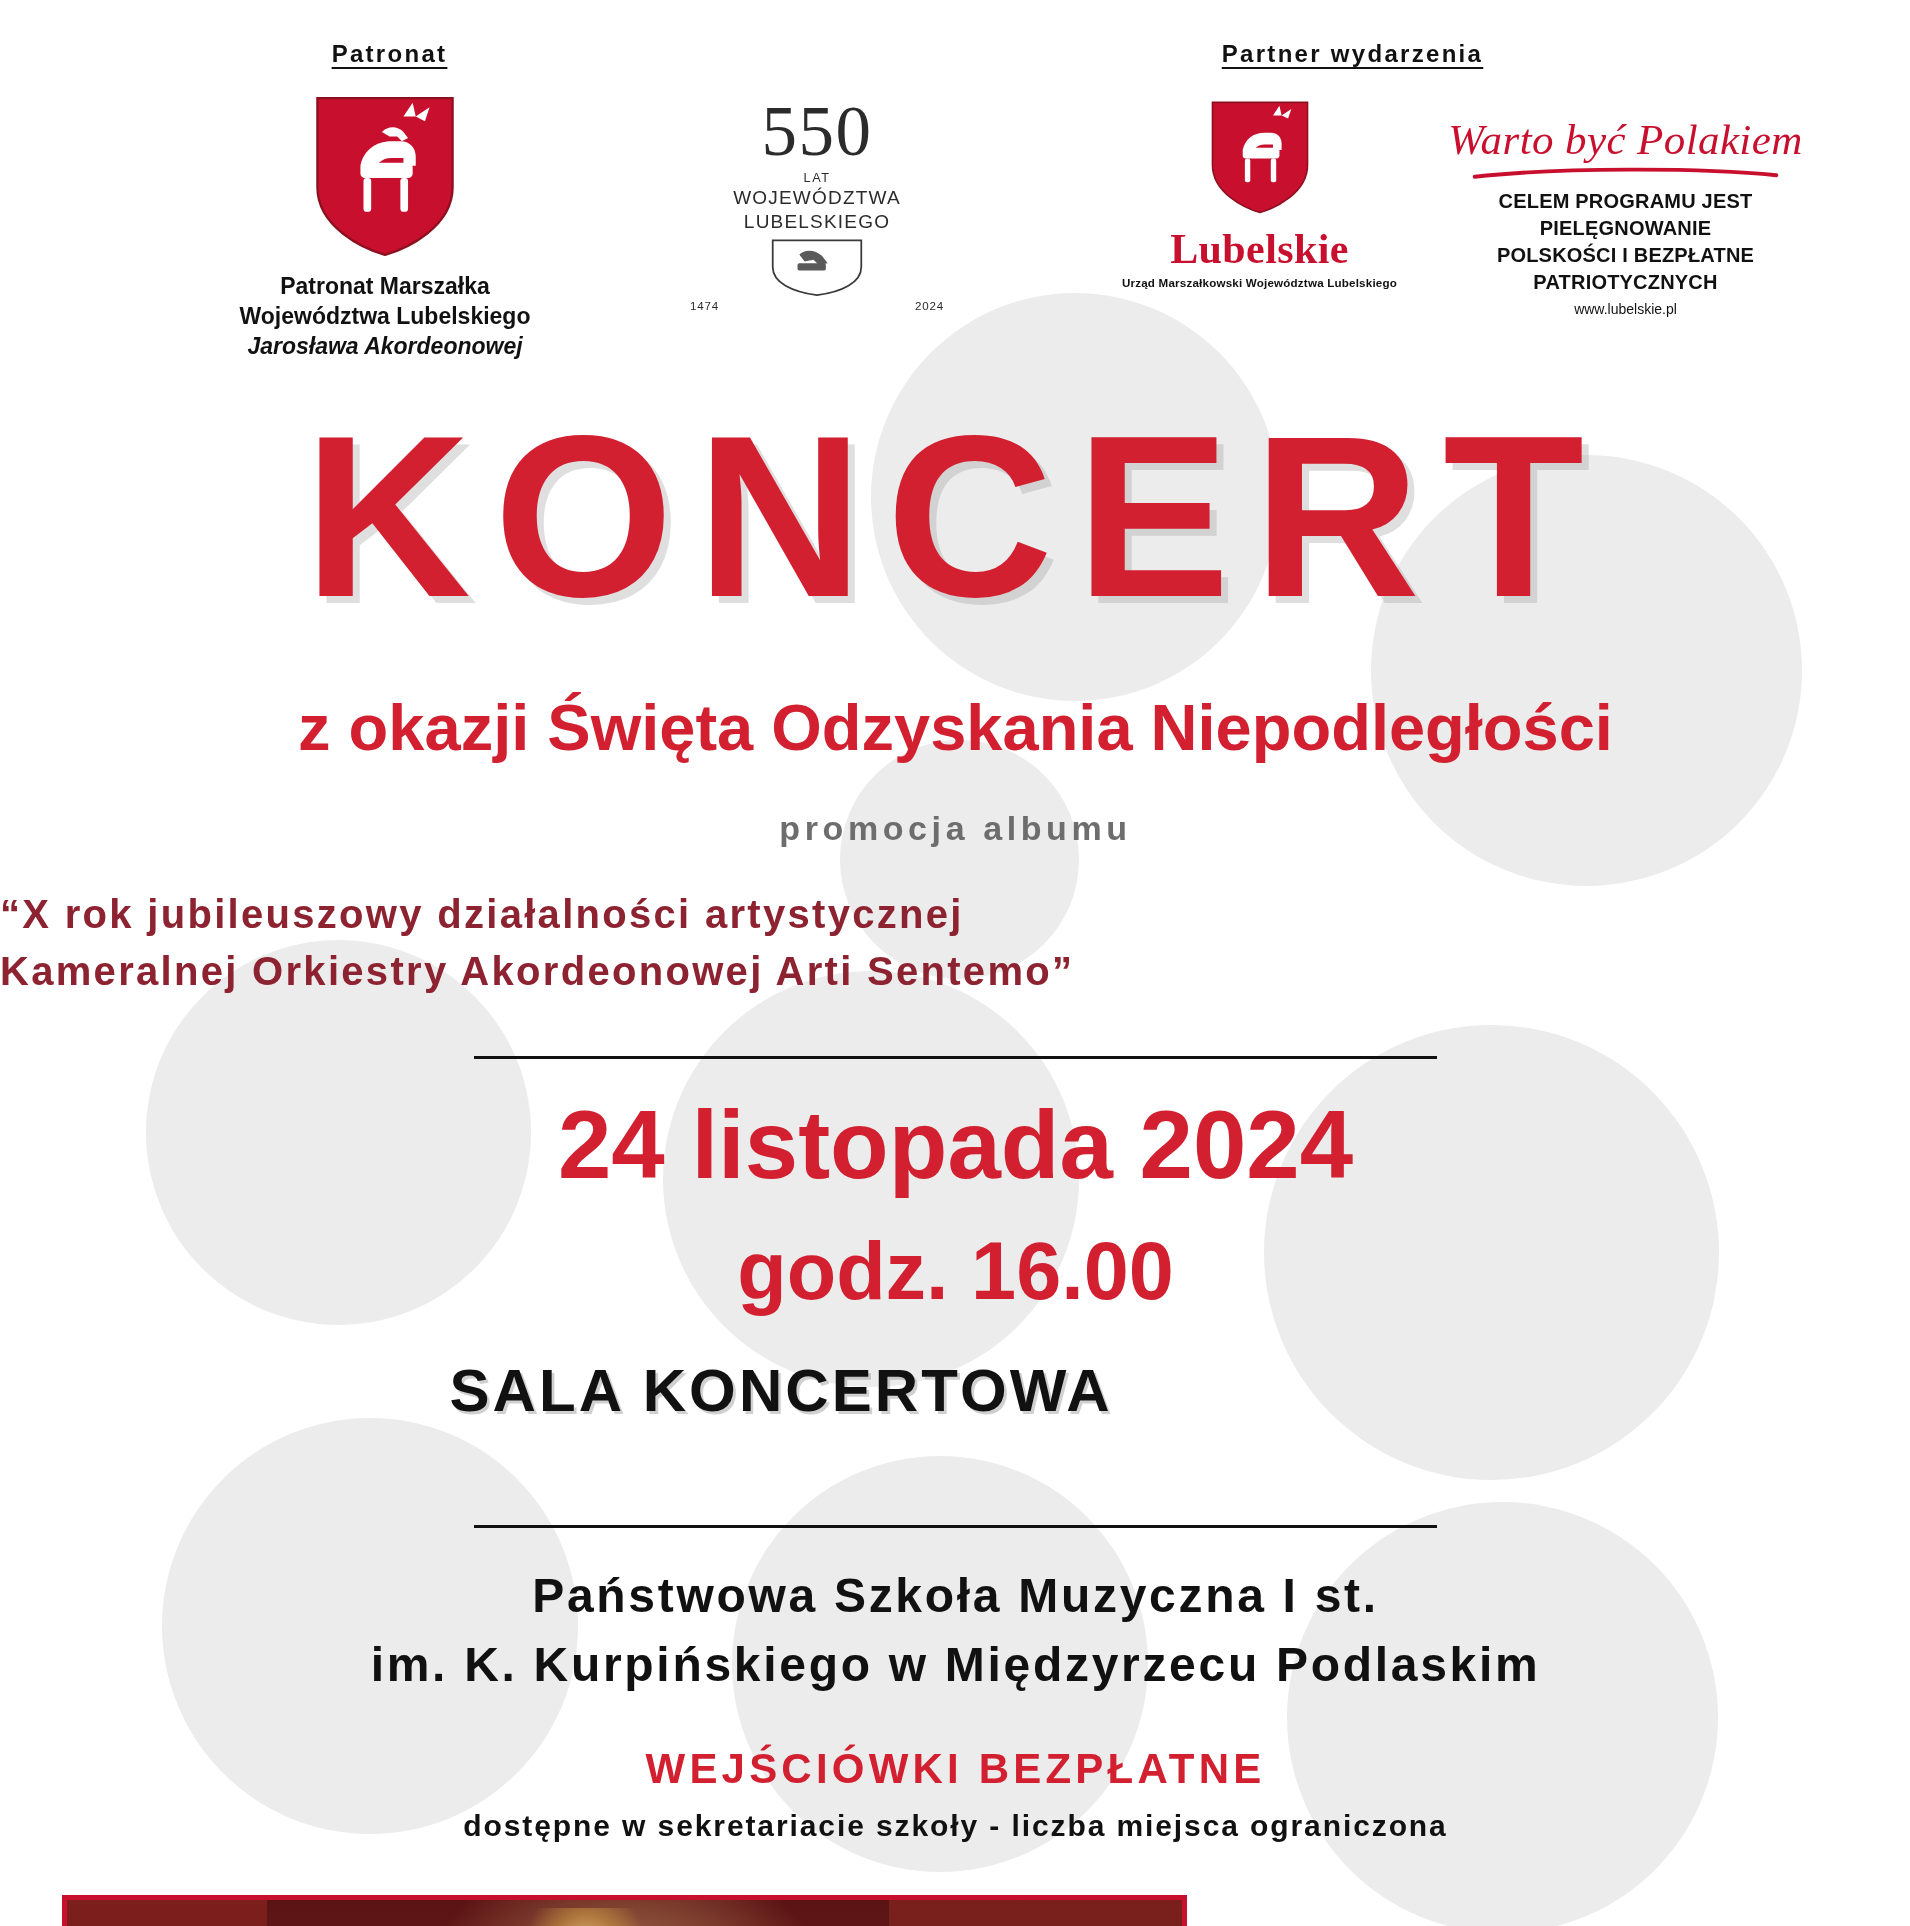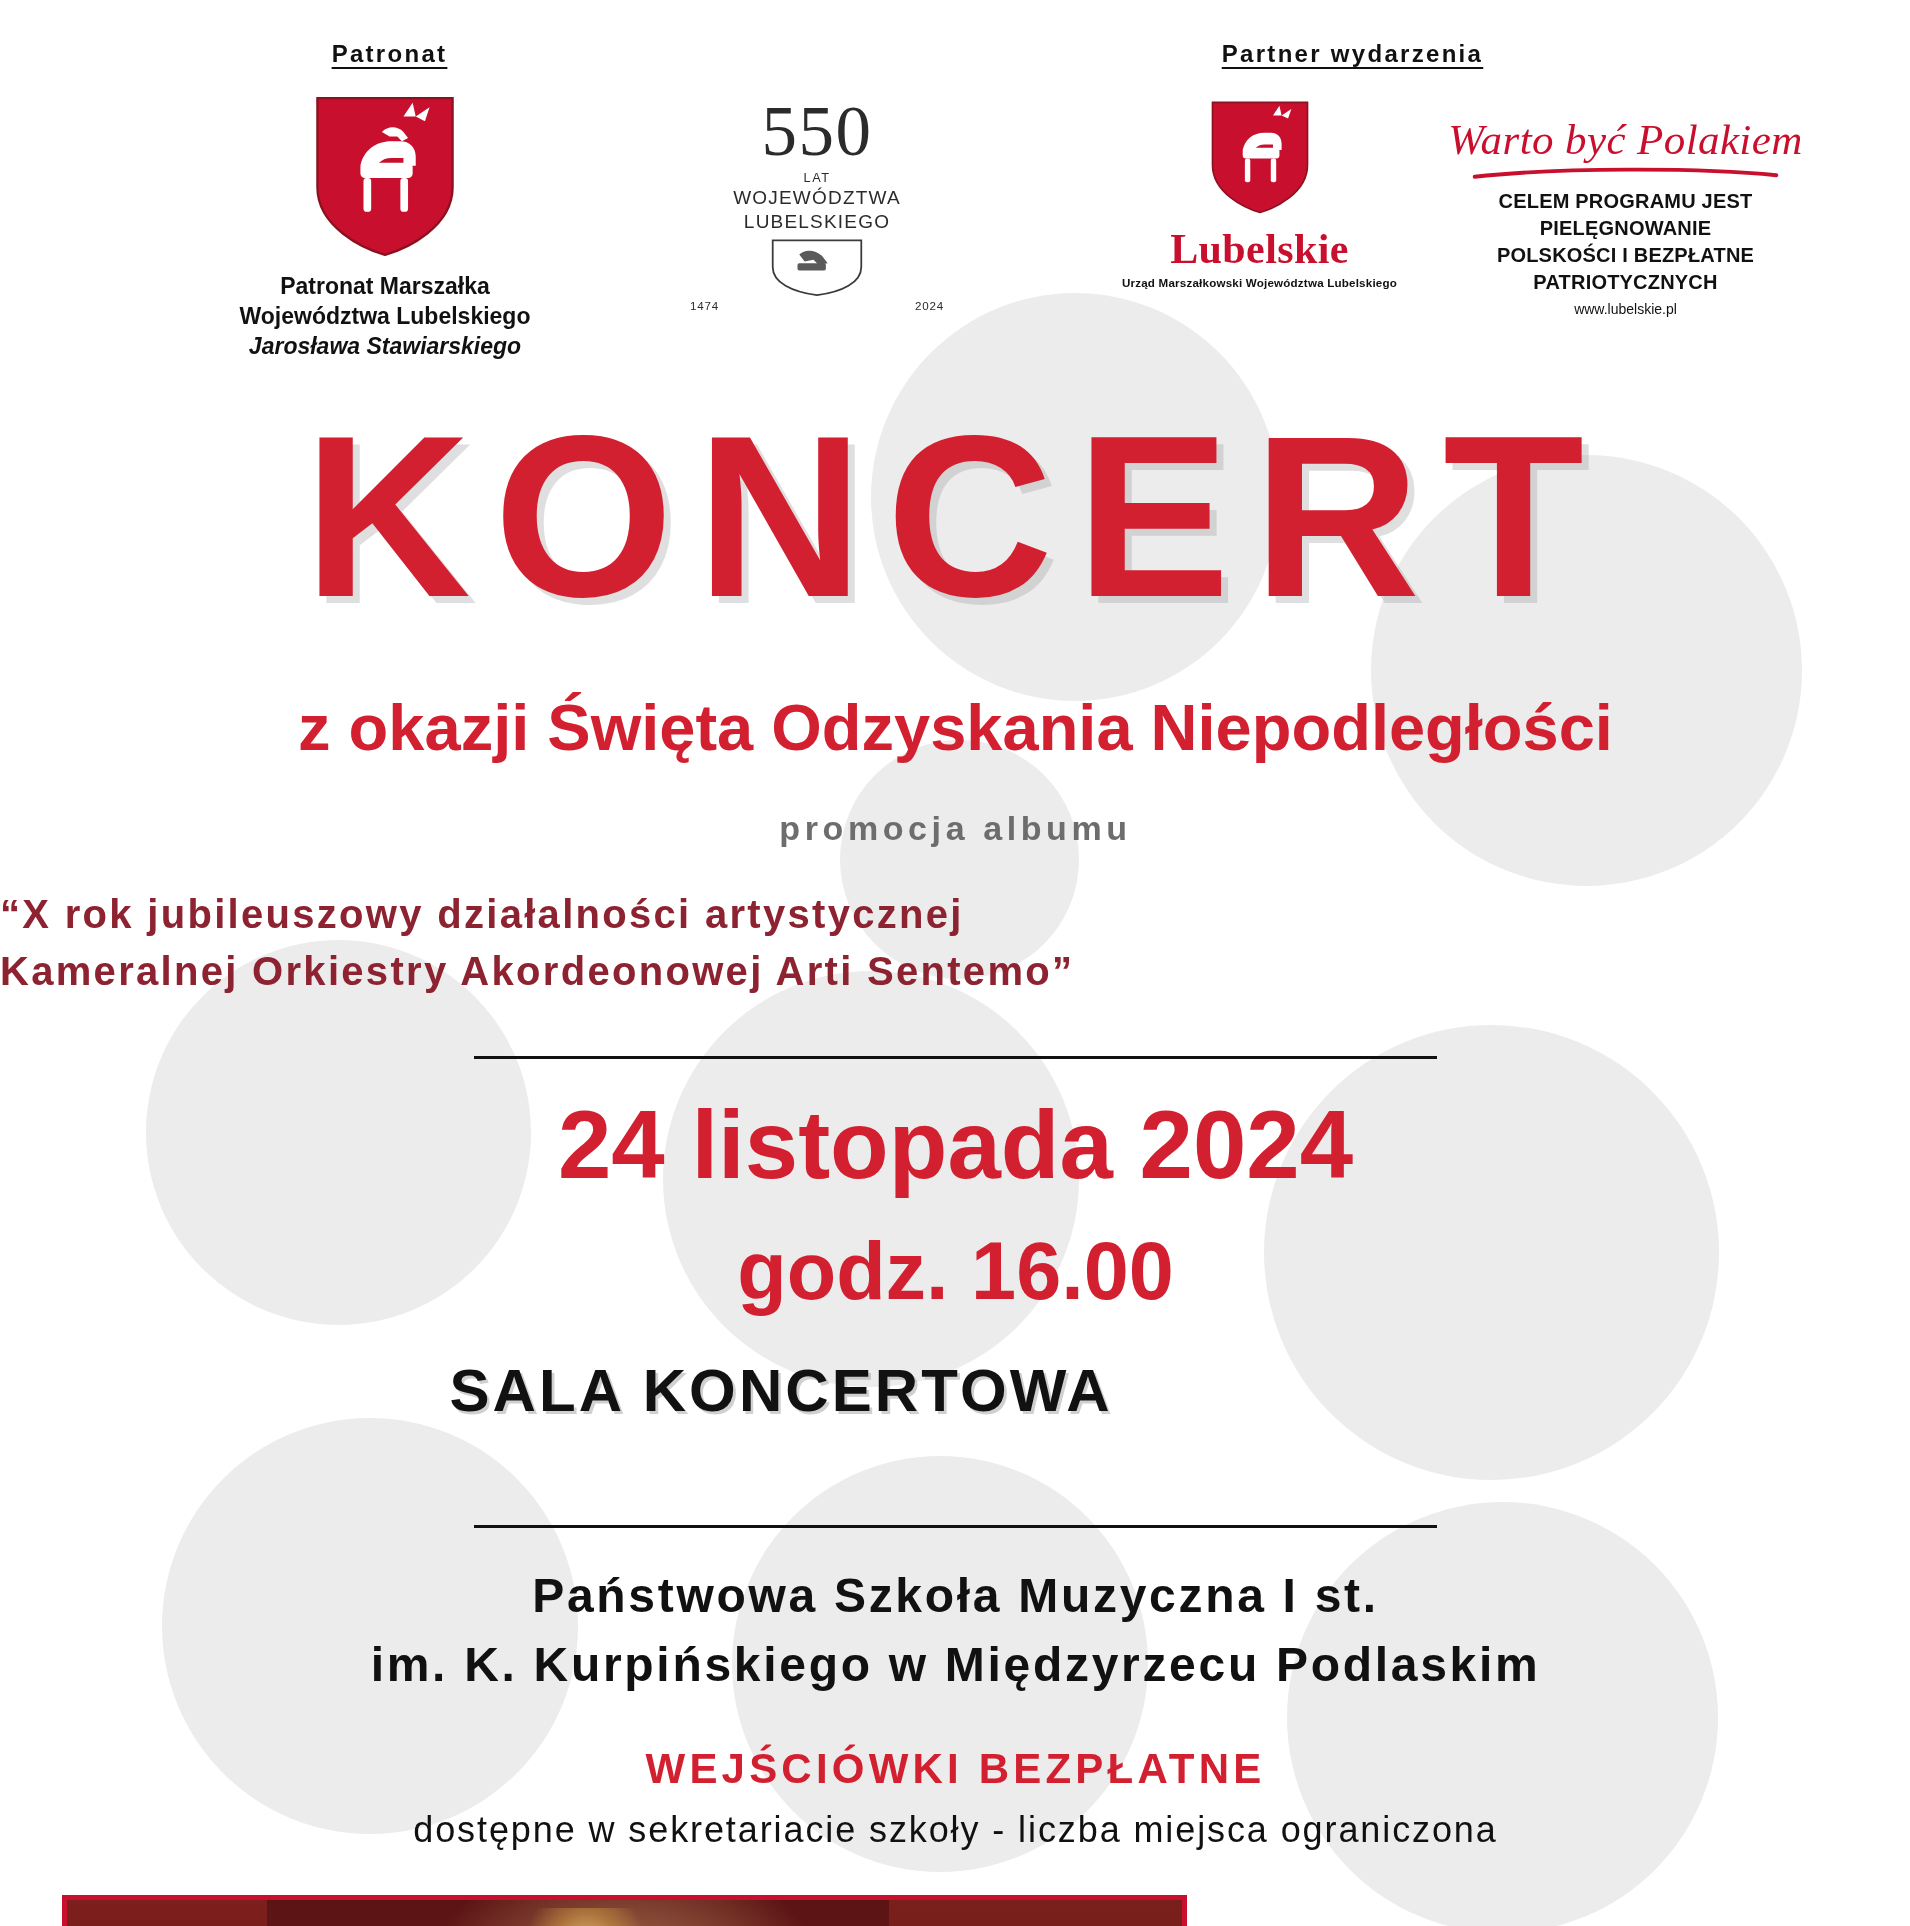--- a/index.html
+++ b/index.html
@@ -331,22 +331,22 @@
     letter-spacing: 4.2px;
     color: #d32030;
     z-index: 6;
   }
   .tickets-note {
     position: absolute;
     top: 1809px;
     left: 0;
     width: 1911px;
     text-align: center;
-    font-size: 36px;
-    font-weight: normal;
+    font-size: 30px;
+    font-weight: bold;
     letter-spacing: 1.9px;
     color: #111;
     z-index: 6;
   }
 
   
   .photo-frame {
     position: absolute;
     top: 1895px;
     left: 62px;
@@ -413,21 +413,21 @@
           <rect x="34" y="46" width="34" height="10" rx="3"></rect>
           <rect x="36" y="56" width="5" height="22" rx="2"></rect>
           <rect x="60" y="56" width="5" height="22" rx="2"></rect>
           <path d="M62 16 l6 -9 2 9 z"></path>
           <path d="M70 16 l9 -6 -3 9 z"></path>
         </g>
       </svg>
       <div class="marszalek-text">
         <div>Patronat Marszałka</div>
         <div>Województwa Lubelskiego</div>
-        <div class="italic">Jarosława Stawiarskiego</div>
+        <div class="italic">Jarosława Akordeonowej</div>
       </div>
     </div>
 
     <div class="lat550-block">
       <div class="lat550-num">550</div>
       <div class="lat550-lat">LAT</div>
       <div class="lat550-woj">WOJEWÓDZTWA</div>
       <div class="lat550-woj">LUBELSKIEGO</div>
       <div class="lat550-mark">
         <svg viewBox="0 0 120 70" width="116" height="62">

